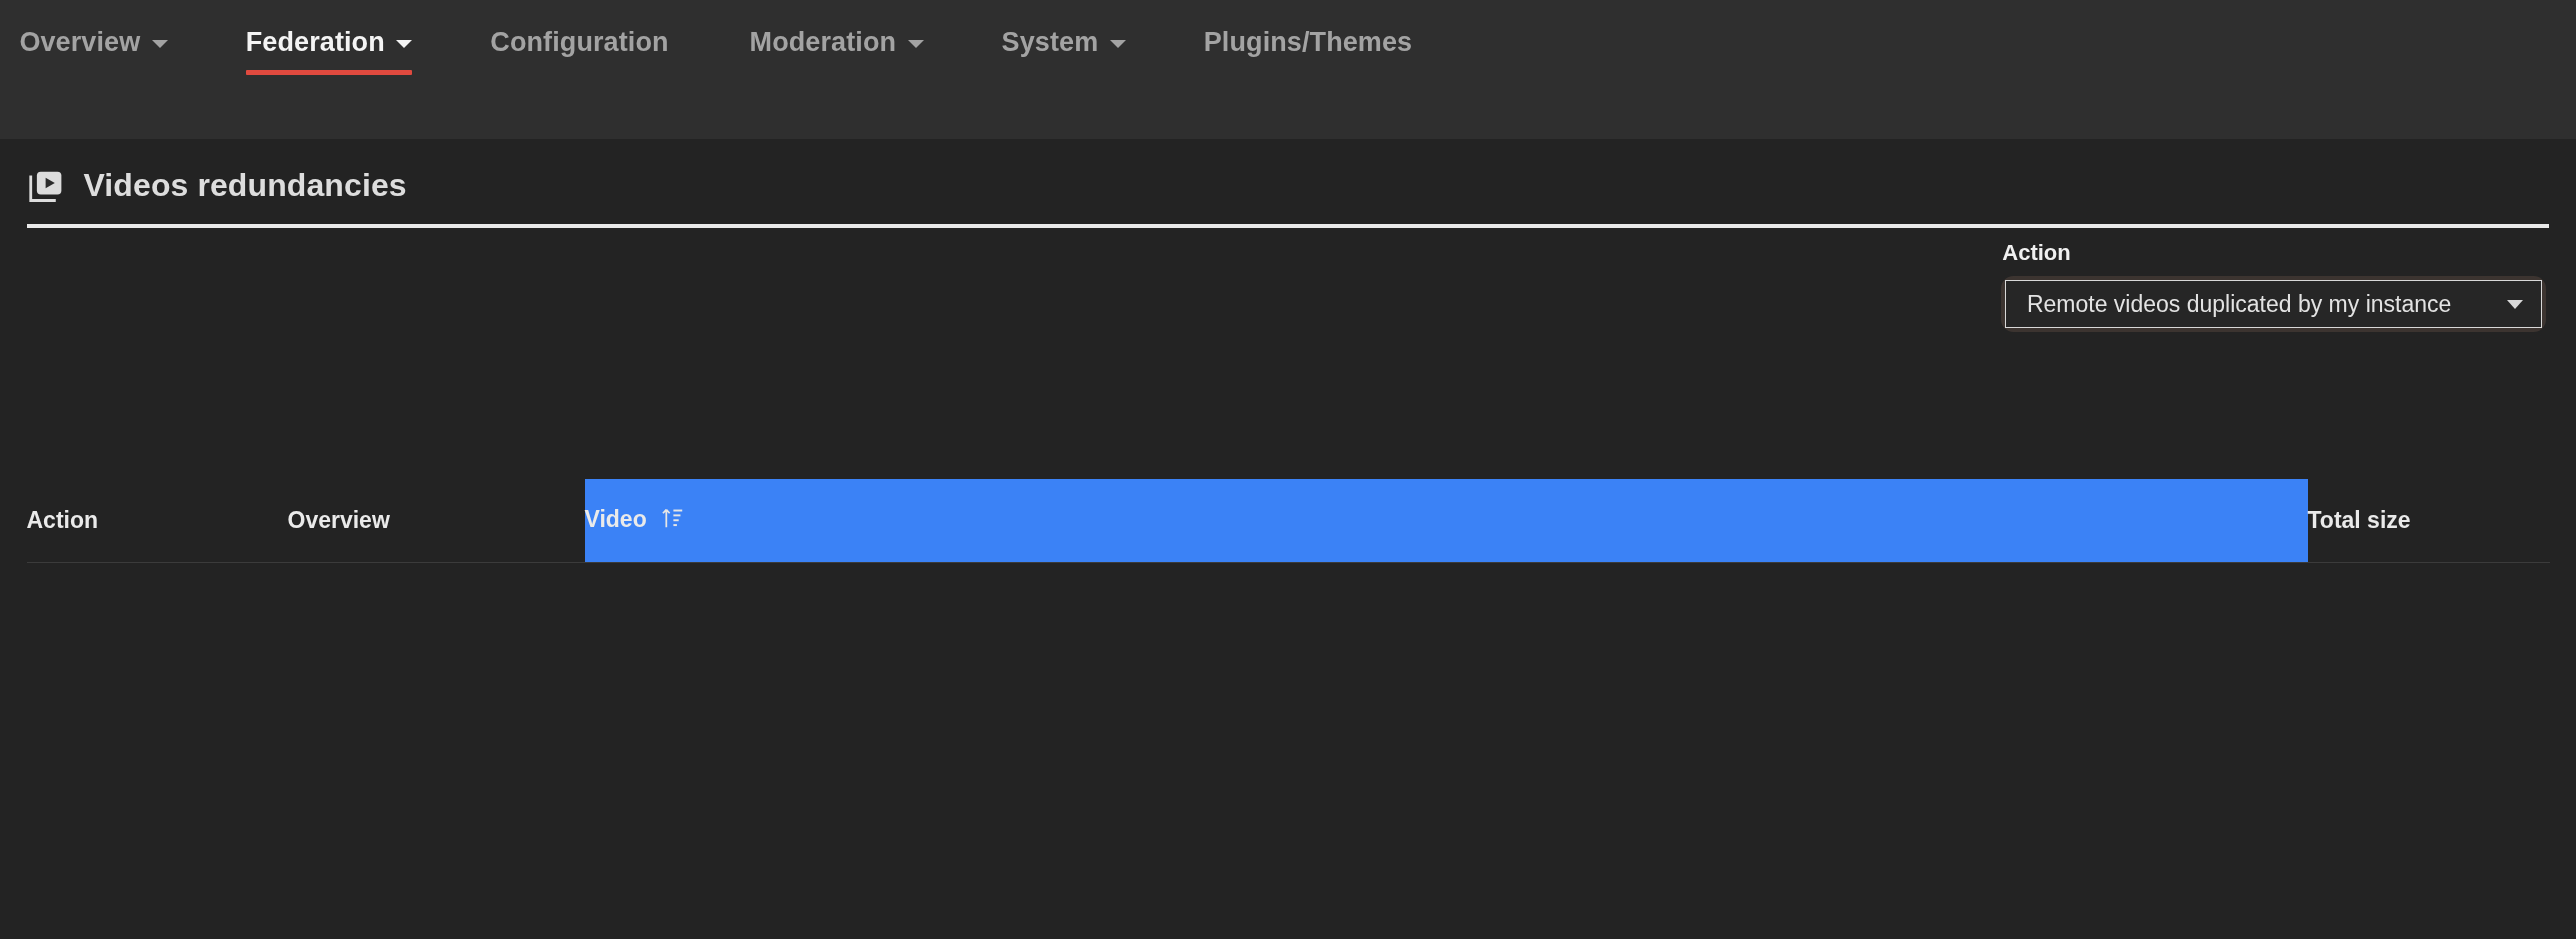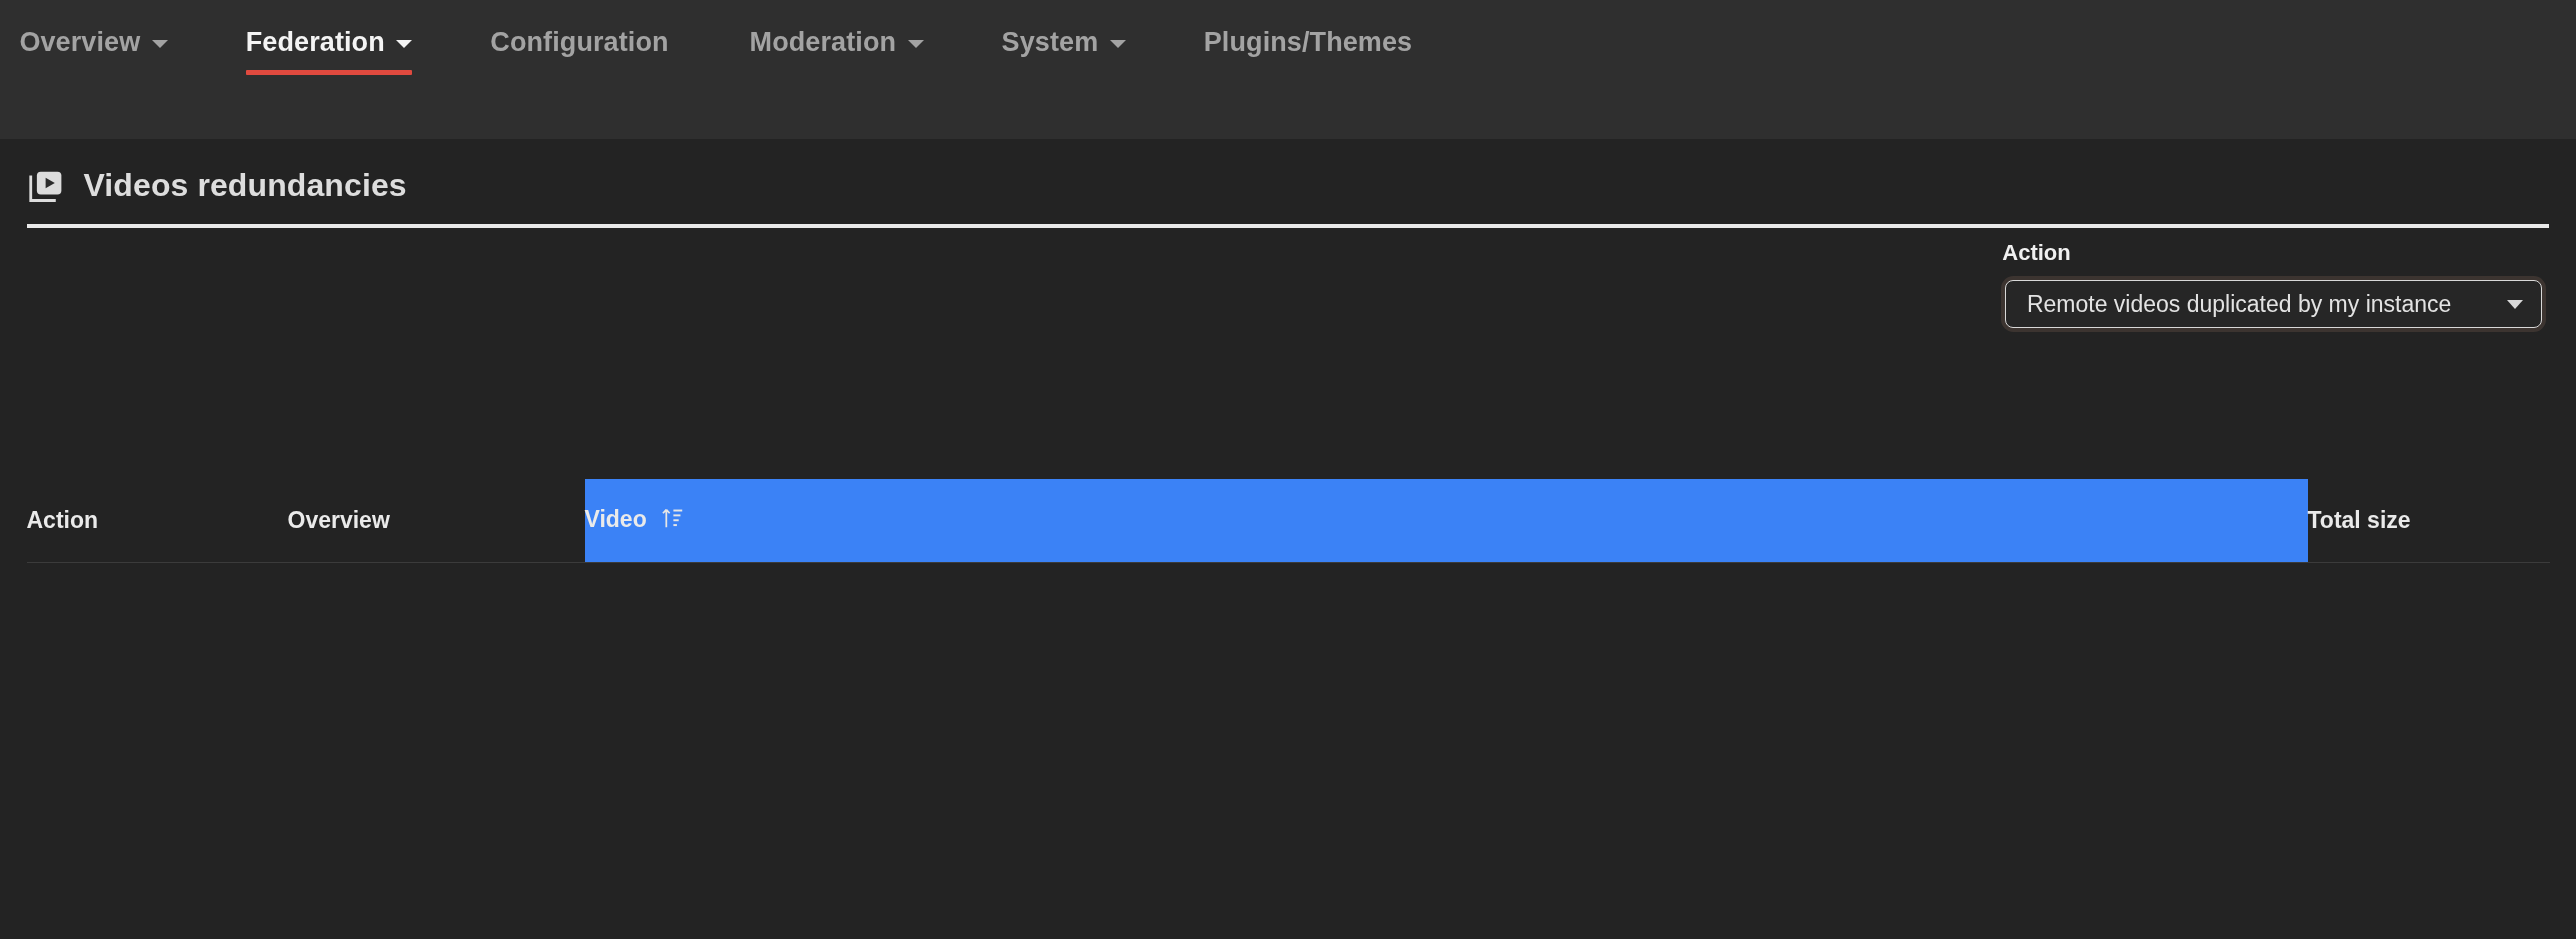--- a/index.html
+++ b/index.html
@@ -124,21 +124,21 @@
     padding: 4.4px;
     background: #3c3430;
     display: inline-block;
   }
   .select-box {
     width: 537px;
     height: 48px;
     box-sizing: border-box;
     background: #262626;
     border: 1.8px solid #d8d8d8;
-    border-radius: 8px;
+    border-radius: 0;
     display: flex;
     align-items: center;
     justify-content: space-between;
     padding: 0 17.7px 0 21px;
     font-size: 23px;
     color: #e3e3e3;
     cursor: pointer;
   }
   .select-caret {
     width: 0; height: 0;

